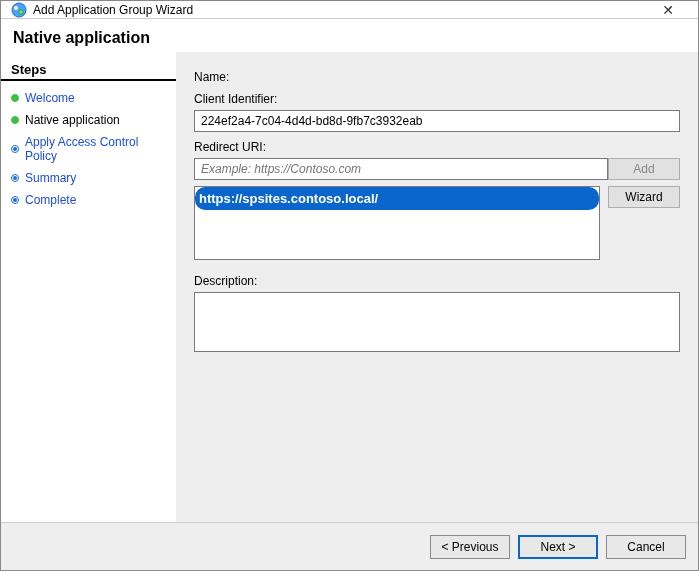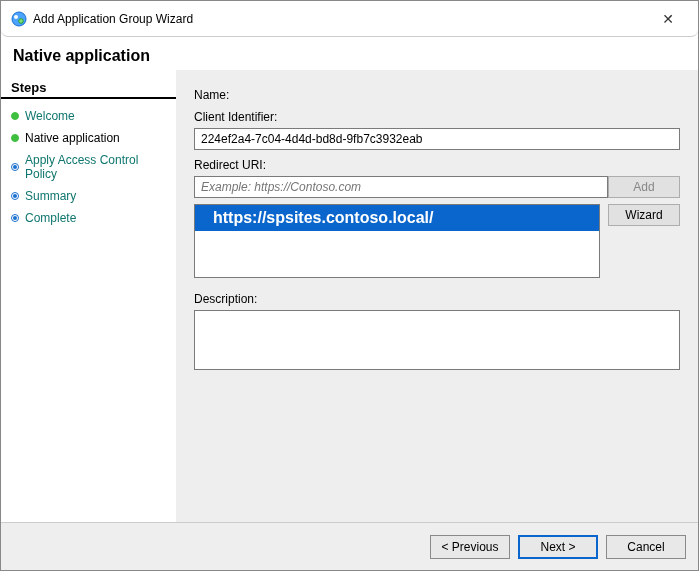--- a/index.html
+++ b/index.html
@@ -12,27 +12,26 @@
   }
   .window {
     width: 699px;
     height: 571px;
     border: 1px solid #888;
     display: flex;
     flex-direction: column;
     background: #fff;
   }
   .titlebar {
-    height: 36px;
+    height: 18px;
     border-bottom: 1px solid #ccc;
     display: flex;
     align-items: center;
     padding: 0 10px;
     background: #fff;
-    border-radius: 7px;
   }
   .titlebar .appicon svg { display: block; }
   .titlebar .title {
     margin-left: 6px;
     font-size: 12px;
   }
   .titlebar .close {
     margin-left: auto;
     width: 40px;
     text-align: center;
@@ -62,21 +61,21 @@
     font-size: 13px;
     padding: 4px 10px 2px 10px;
     border-bottom: 2px solid #000;
     margin-bottom: 6px;
   }
   .step {
     display: flex;
     align-items: center;
     padding: 4px 8px 4px 10px;
     font-size: 12px;
-    color: #0f766e;
+    color: #1d4ed8;
     gap: 6px;
   }
   .step .bullet {
     width: 8px; height: 8px; border-radius: 50%;
     border: 1px solid #3b8f3b;
     background: #3b8f3b;
     display: inline-block;
     flex: 0 0 8px;
   }
   .step .bullet.hollow {
@@ -142,23 +141,24 @@
     margin-top: 2px;
   }
   .uri-listbox {
     flex: 1;
     height: 74px;
     border: 1px solid #7a7a7a;
     background: #fff;
     overflow: auto;
   }
   .uri-item {
-    padding: 4px 18px;
-    font-size: 16px;
+    padding: 4px 4px;
+    font-size: 13px;
     font-weight: bold;
+    border-radius: 10px;
   }
   .uri-item.selected {
     background: #0a66cc;
     color: #fff;
   }
   .desc-box {
     width: 100%;
     height: 60px;
     border: 1px solid #7a7a7a;
     background: #fff;

